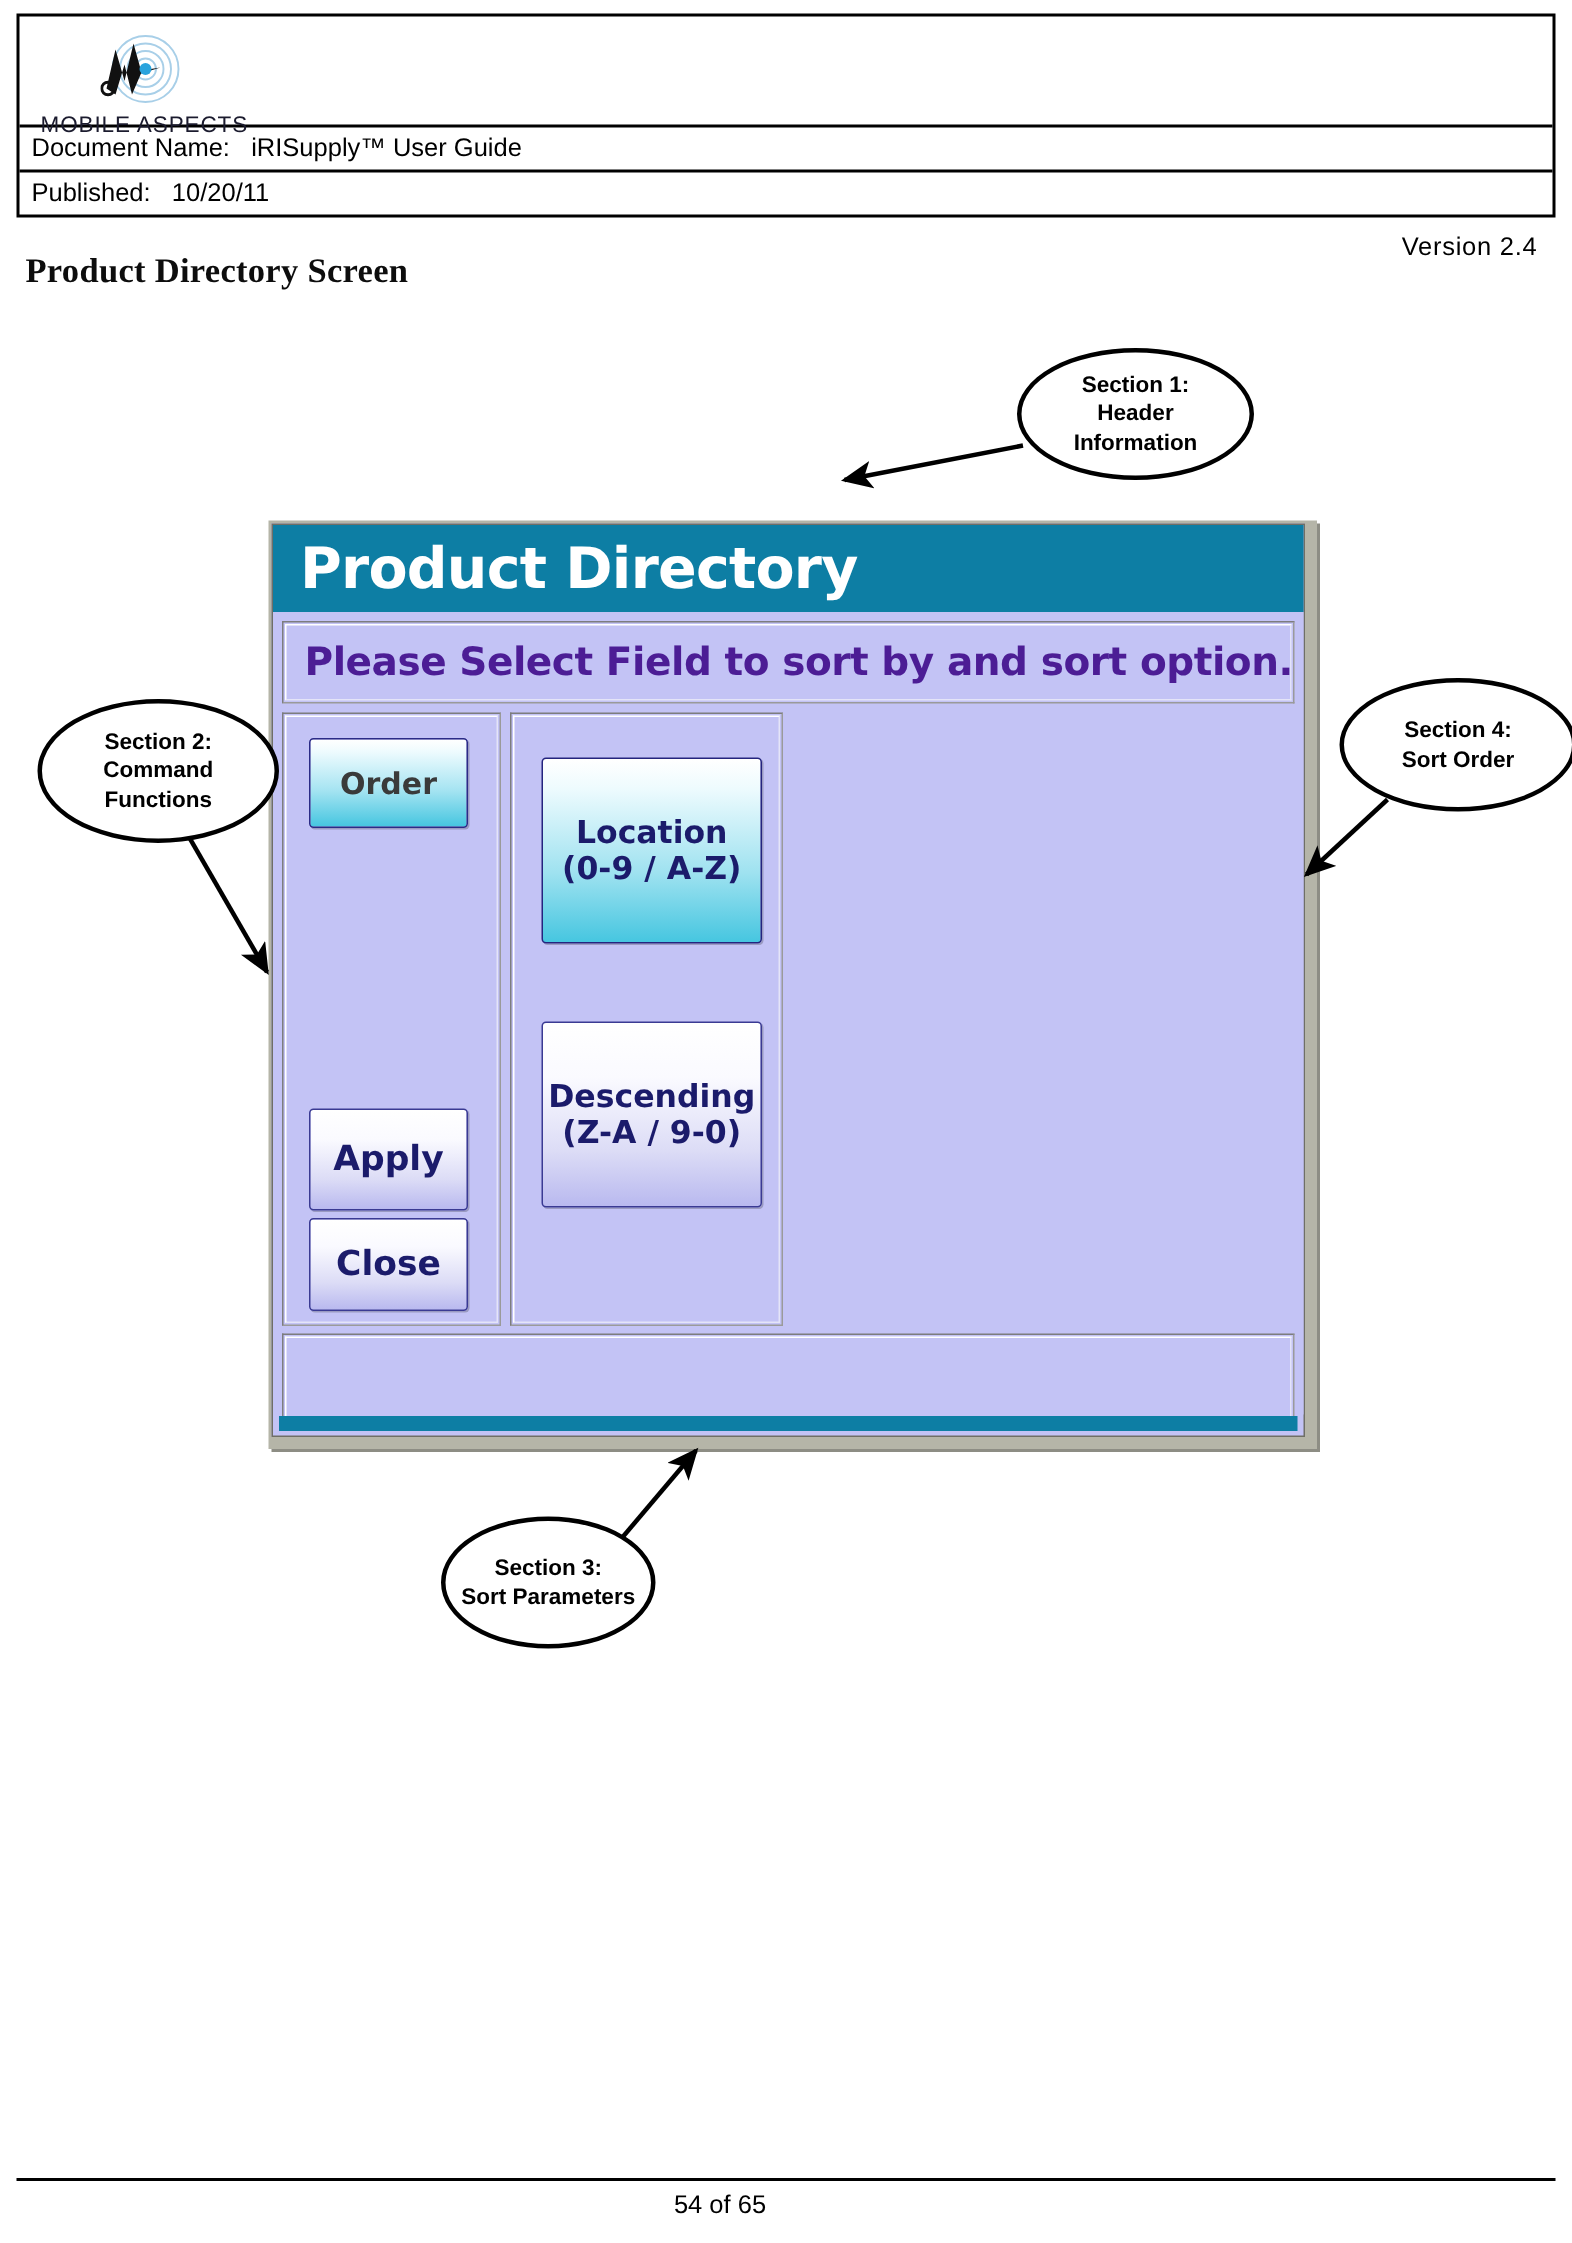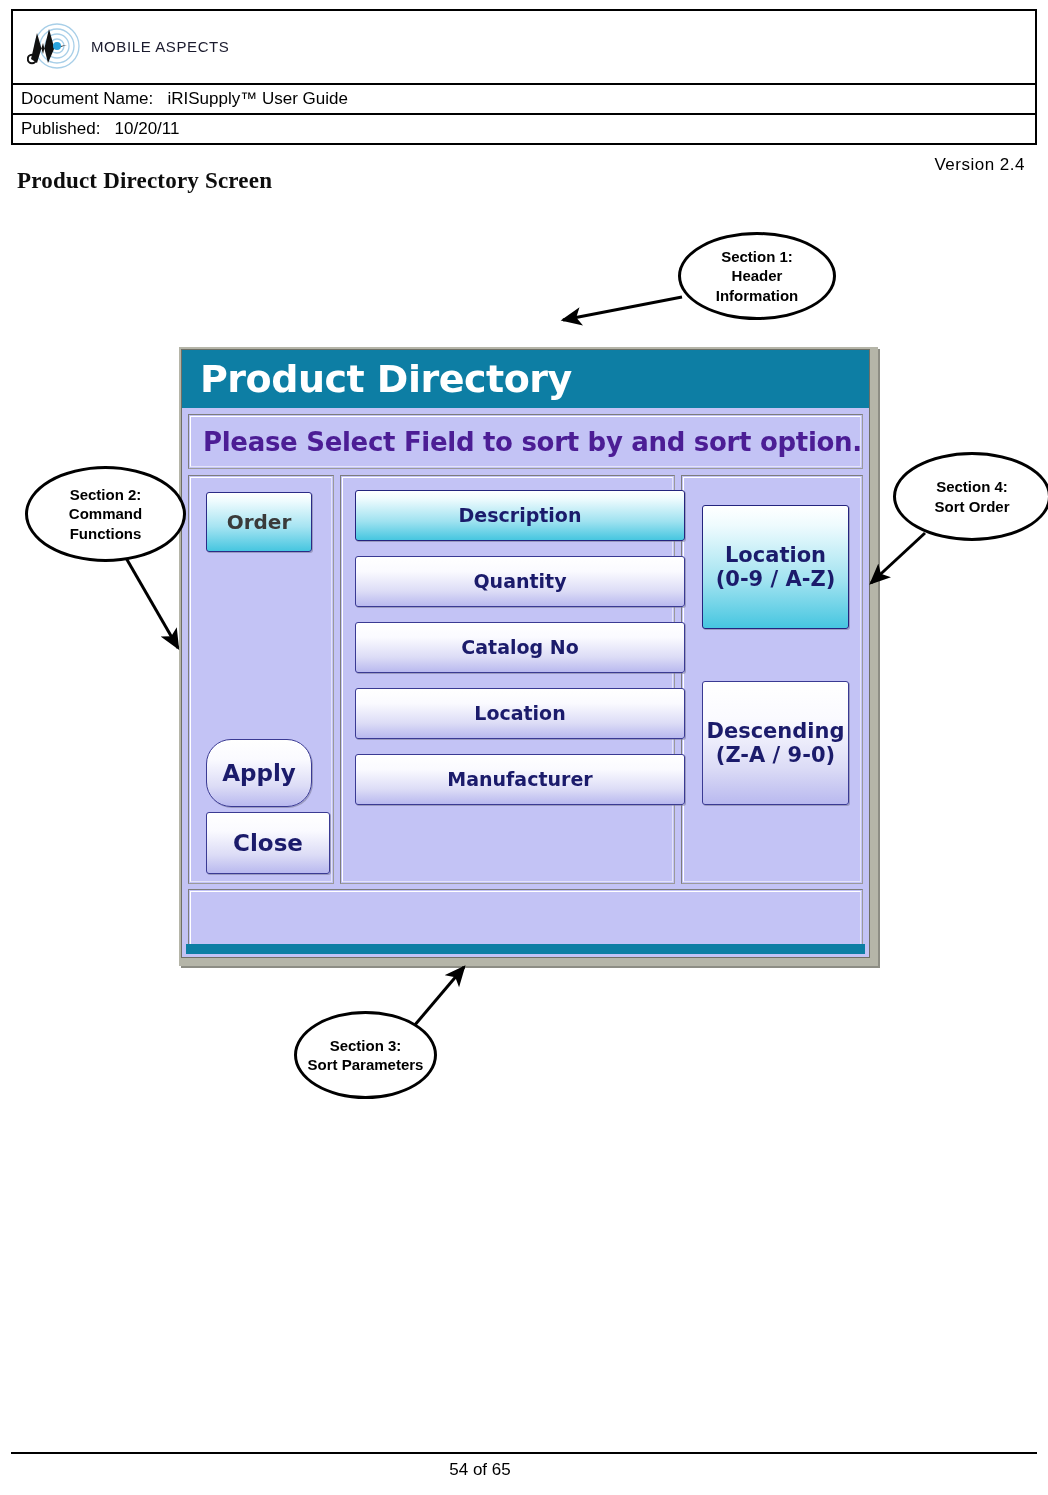--- a/index.html
+++ b/index.html
@@ -29,20 +29,21 @@
     border-bottom: 2px solid #000;
     position: relative;
   }
   .logo-wrap {
     position: absolute;
     left: 14px;
     top: 12px;
     display: flex;
     align-items: center;
     gap: 6px;
+    flex-direction: column;
   }
   .logo-mark {
     width: 58px;
     height: 46px;
     position: relative;
   }
   .logo-text {
     font-family: "Liberation Sans", sans-serif;
     font-size: 15px;
     letter-spacing: 0.6px;
@@ -219,22 +220,22 @@
     border-color: #3a3a93;
   }
   .btn.cmd-sort {
     background: linear-gradient(to bottom, #ffffff 0%, #eefbfe 14%, #a6e4f2 58%, #46c6e0 100%);
     border-color: #2b2b86;
     color: #3a3a3a;
   }
 
   
   .btn-sort  { left: 17px; top: 16px;  width: 106px; height: 60px; font-size: 20px; }
-  .btn-apply { left: 17px; top: 263px; width: 106px; height: 68px; font-size: 23px; border-radius: 25px; }
-  .btn-close { left: 17px; top: 336px; width: 124px; height: 62px; font-size: 23px; }
+  .btn-apply { left: 17px; top: 263px; width: 106px; height: 68px; font-size: 23px; }
+  .btn-close { left: 17px; top: 336px; width: 106px; height: 62px; font-size: 23px; }
 
   
   .btn-field { left: 14px; width: 330px; height: 51px; font-size: 19px; font-weight: bold; }
   .f0 { top: 14px; }
   .f1 { top: 80px; }
   .f2 { top: 146px; }
   .f3 { top: 212px; }
   .f4 { top: 278px; }
 
   
@@ -352,27 +353,20 @@
       </div>
 
       <div class="columns">
 
         <div class="panel col-commands">
           <div class="btn cmd-sort btn-sort">Order</div>
           <div class="btn unsel btn-apply">Apply</div>
           <div class="btn unsel btn-close">Close</div>
         </div>
 
-        <div class="panel col-fields">
-          <div class="btn sel btn-field f0">Description</div>
-          <div class="btn unsel btn-field f1">Quantity</div>
-          <div class="btn unsel btn-field f2">Catalog No</div>
-          <div class="btn unsel btn-field f3">Location</div>
-          <div class="btn unsel btn-field f4">Manufacturer</div>
-        </div>
 
         <div class="panel col-order">
           <div class="btn sel btn-order o0">
             <span>Location</span>
             <span>(0-9 / A-Z)</span>
           </div>
           <div class="btn unsel btn-order o1">
             <span>Descending</span>
             <span>(Z-A / 9-0)</span>
           </div>

